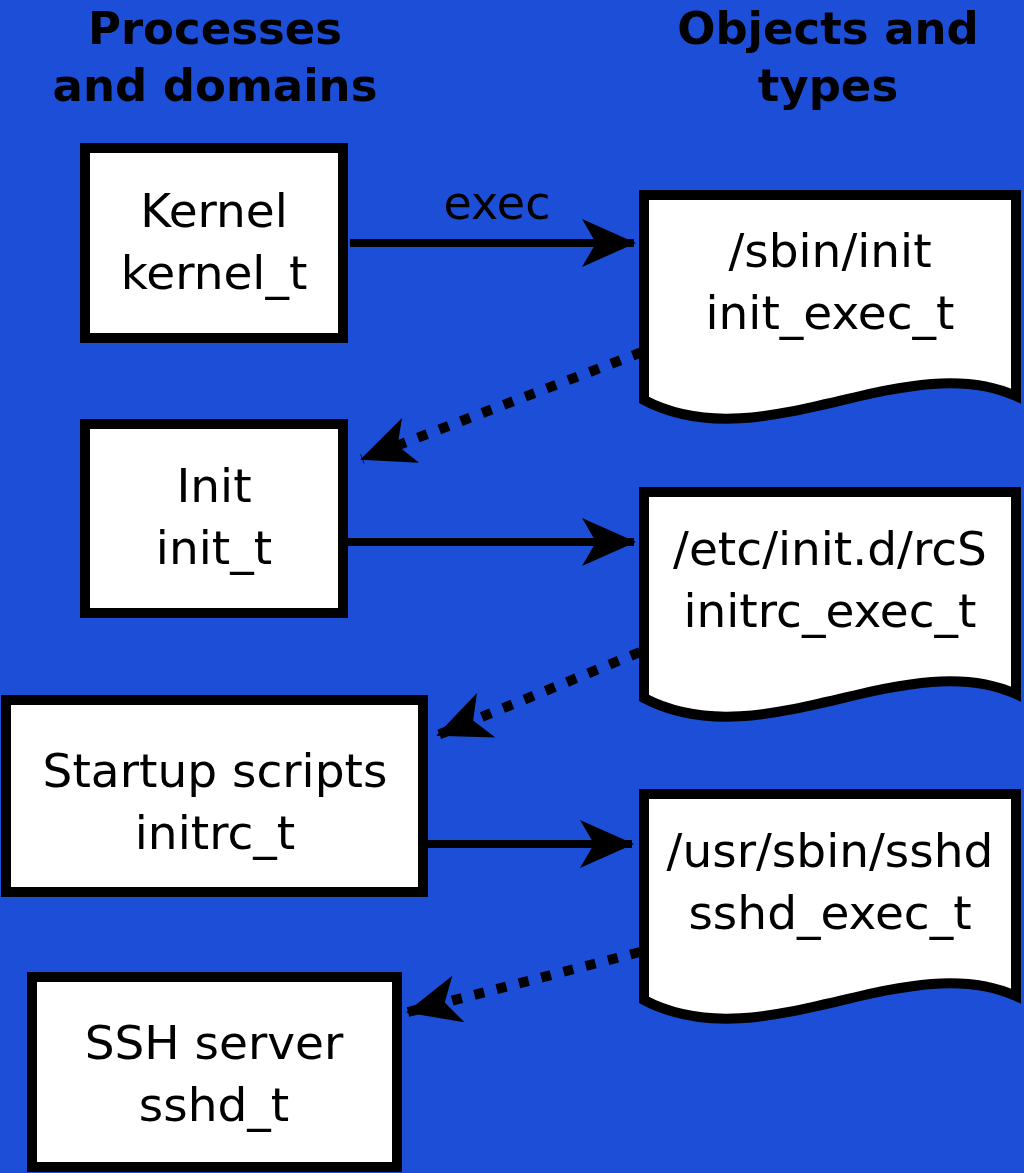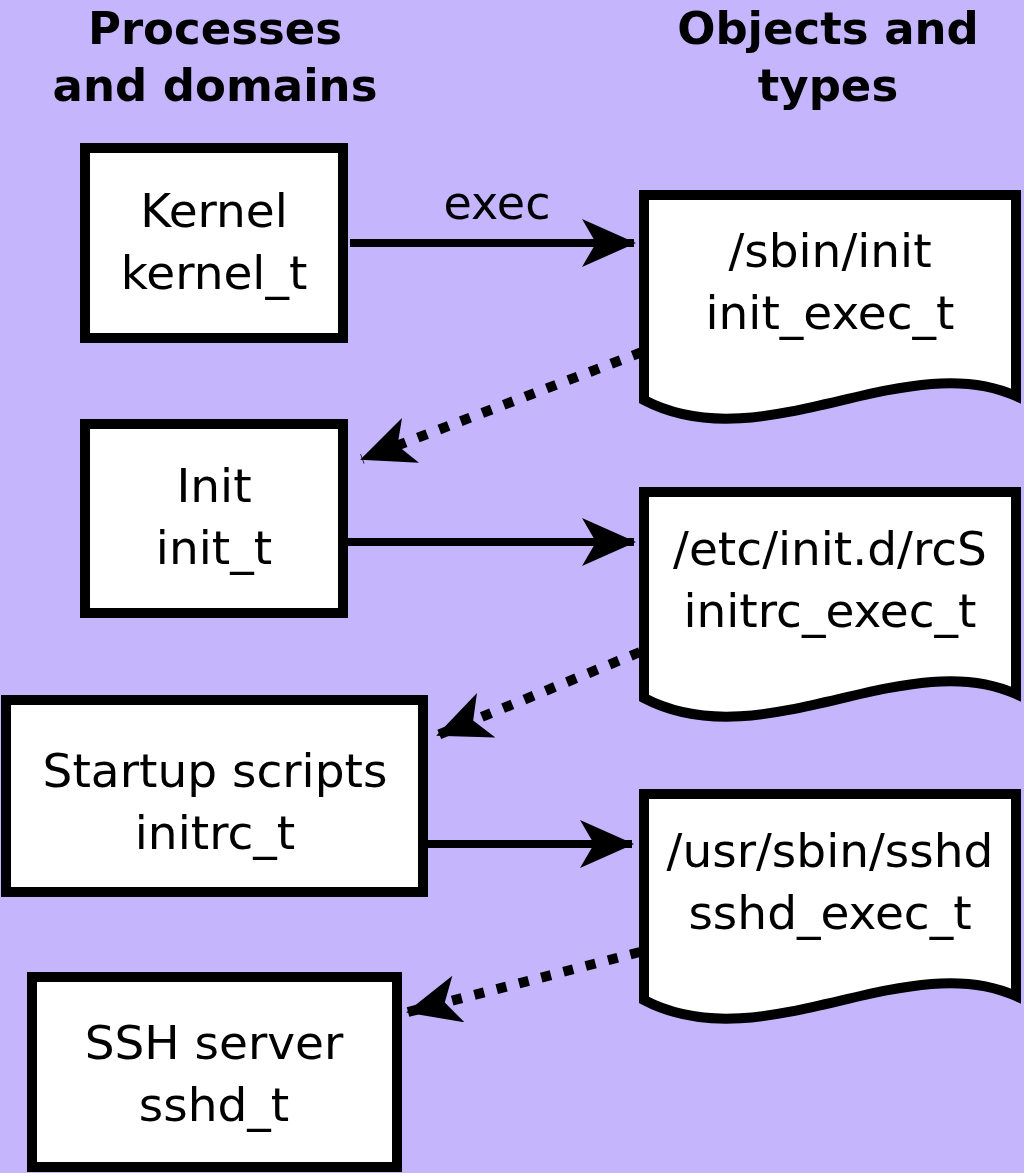--- a/index.html
+++ b/index.html
@@ -4,21 +4,21 @@
 <style>
   html, body {
     margin: 0;
     padding: 0;
     background: #ffffff;
   }
   .stage {
     position: relative;
     width: 1024px;
     height: 1173px;
-    background: #c4b5fd;
+    background: #1d4ed8;
     overflow: hidden;
   }
   svg { display: block; }
   .shape {
     fill: #ffffff;
     stroke: #000000;
     stroke-width: 10;
   }
   .edge-solid {
     stroke: #000000;

